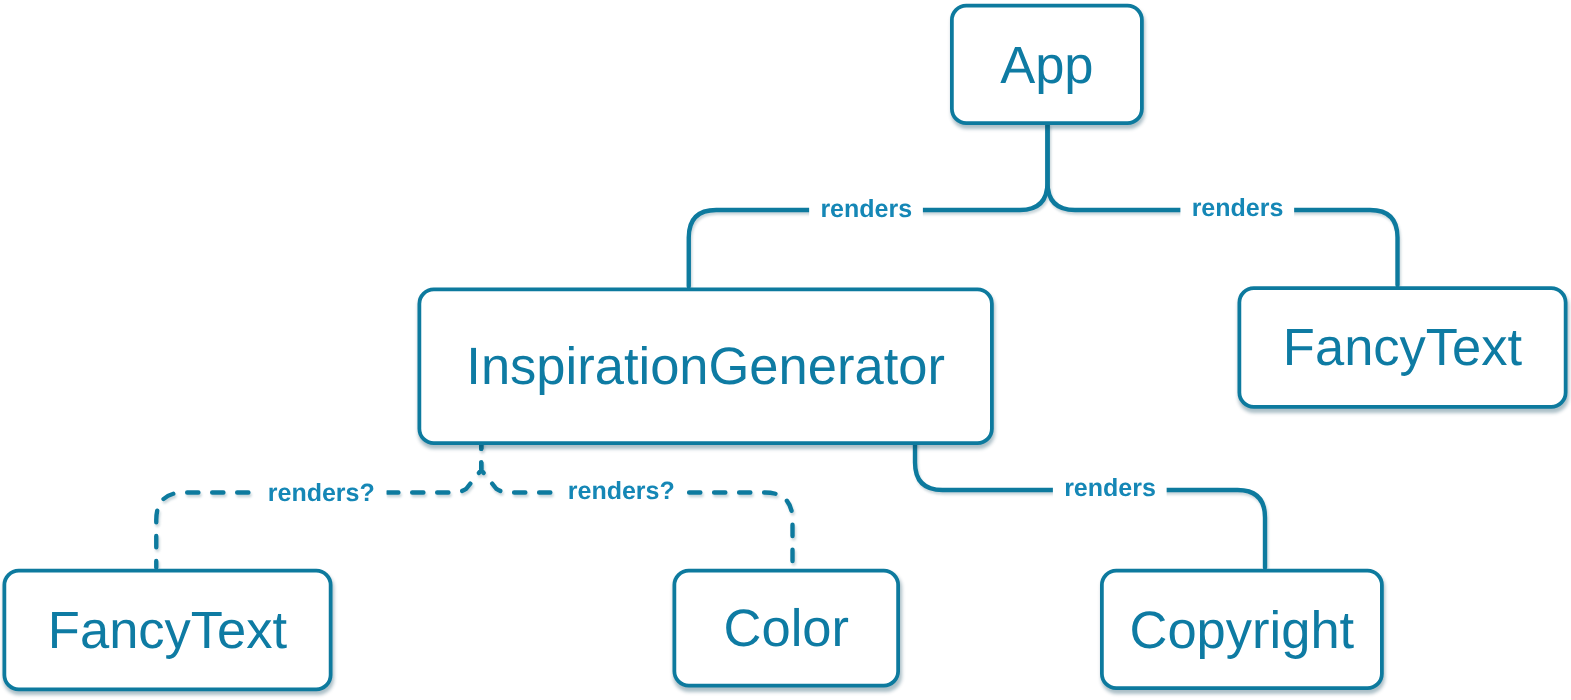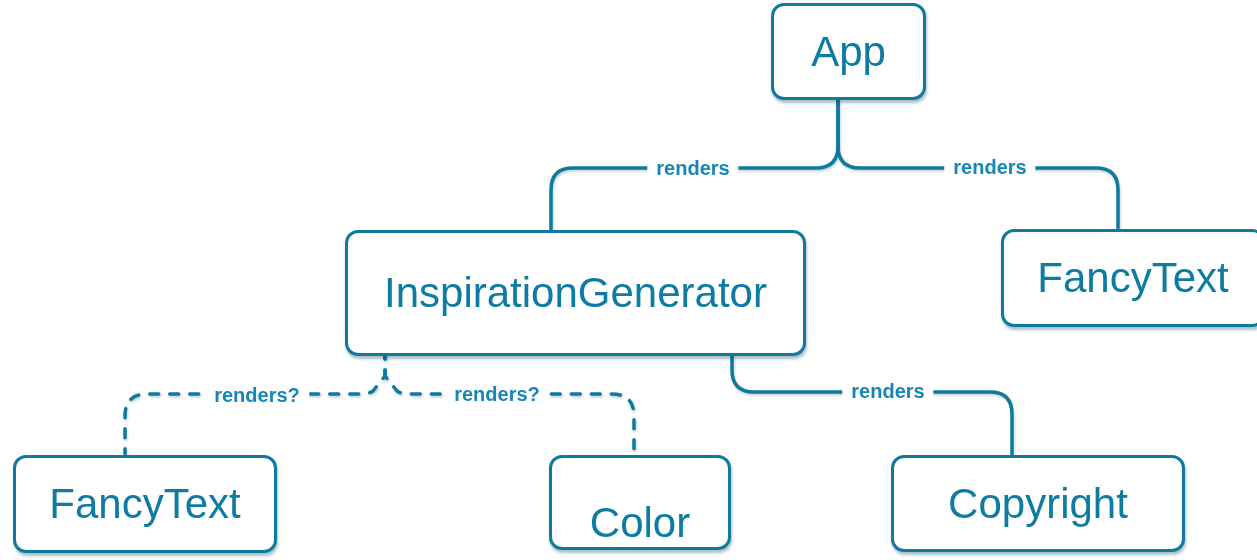--- a/index.html
+++ b/index.html
@@ -42,21 +42,20 @@
     align-items: center;
     justify-content: center;
     background: var(--box-bg);
     border: 3px solid var(--box-border);
     border-radius: 13px;
     color: var(--box-text);
     font-size: 42px;
     font-weight: 500;
     box-shadow: 1px 3px 3px rgba(3, 61, 86, 0.33);
     white-space: nowrap;
-    margin-left: 11px;
   }
   .edge-label {
     position: absolute;
     transform: translate(-50%, -50%);
     background: var(--background);
     color: var(--label-text);
     font-size: 20px;
     font-weight: 600;
     line-height: 1.15;
     padding: 0 9px;
@@ -91,21 +90,21 @@
   </div>
 
   <div class="node" style="left:990px; top:229px; width:264px; height:98px;">
     <span>FancyText</span>
   </div>
 
   <div class="node" style="left:2px; top:455px; width:264px; height:98px;">
     <span>FancyText</span>
   </div>
 
-  <div class="node" style="left:538px; top:455px; width:182px; height:95px;align-items:flex-end;">
+  <div class="node" style="left:538px; top:455px; width:182px; height:95px;">
     <span>Color</span>
   </div>
 
-  <div class="node" style="left:880px; top:455px; width:294px; height:97px;">
+  <div class="node" style="left:880px; top:455px; width:227px; height:97px;">
     <span>Copyright</span>
   </div>
 
 </div>
 
 </body></html>

